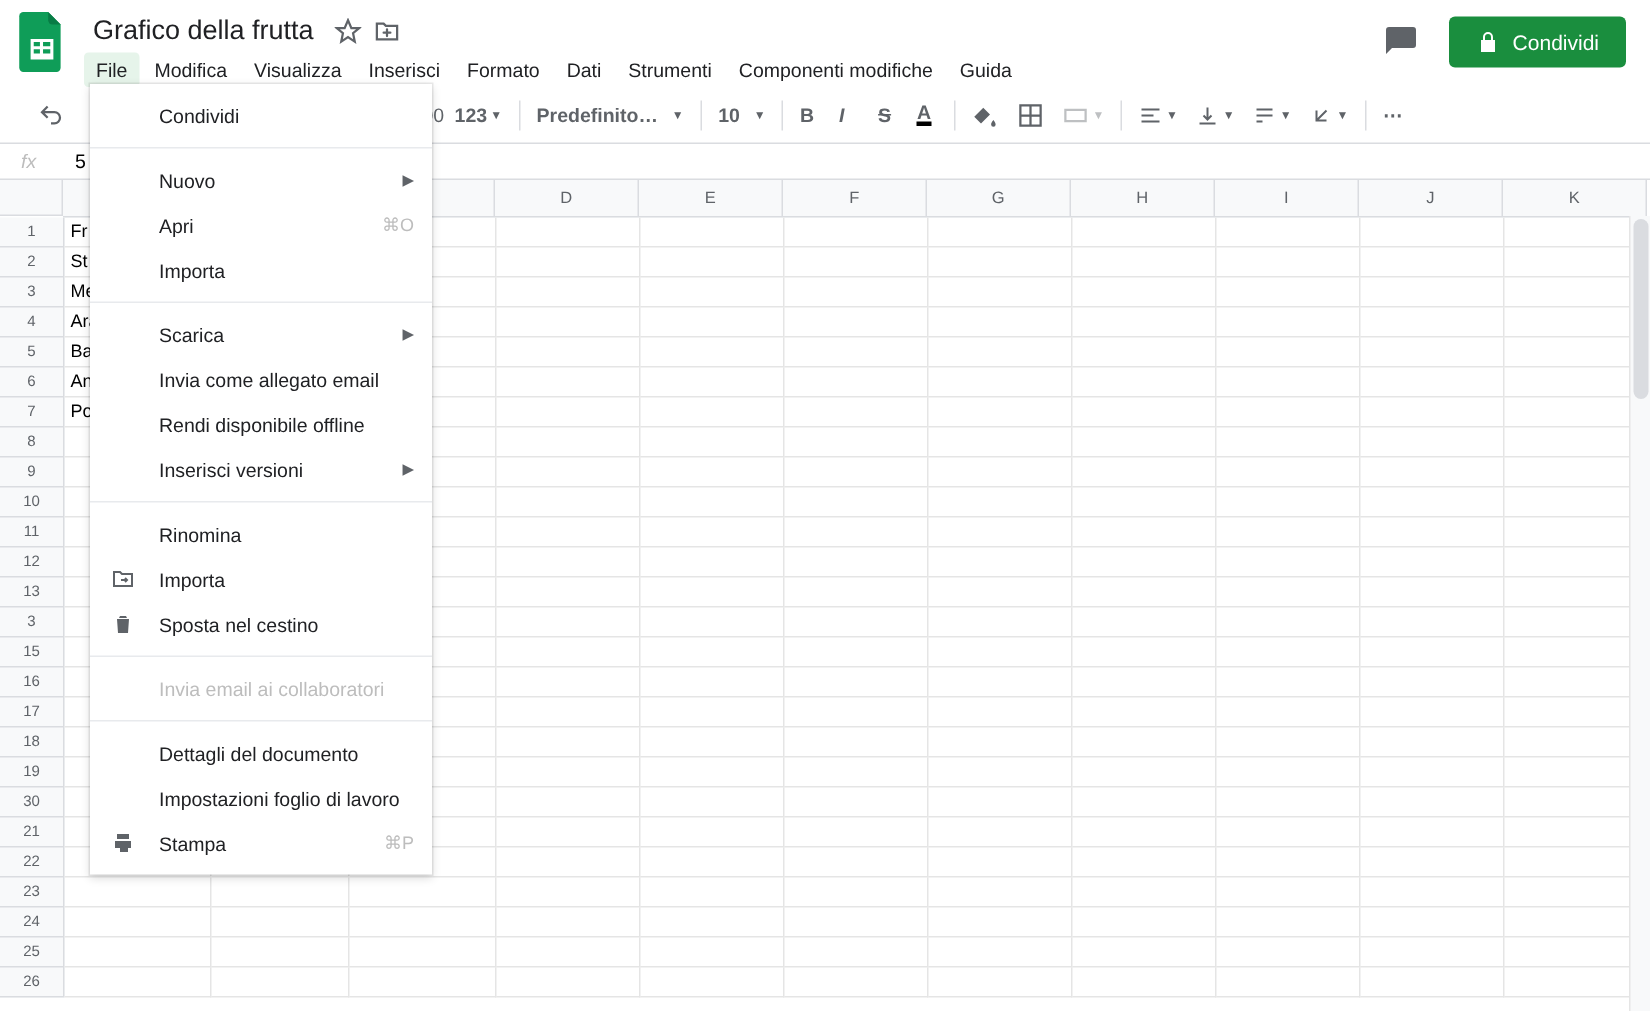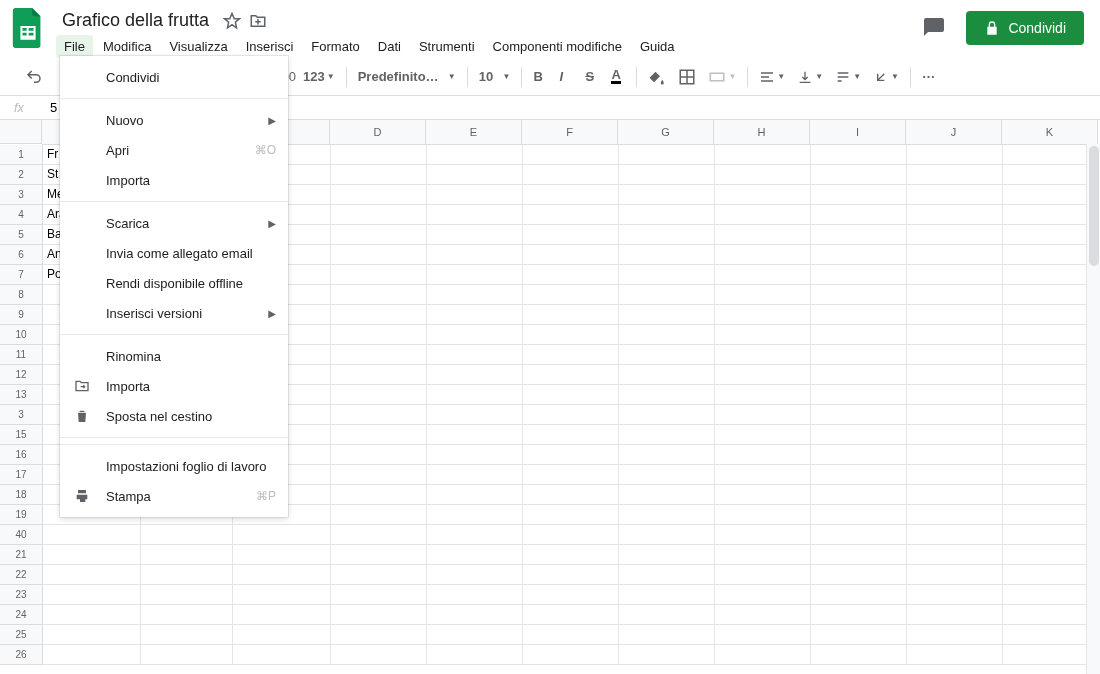--- a/index.html
+++ b/index.html
@@ -225,21 +225,21 @@
           <div class="row-header">10</div>
           <div class="row-header">11</div>
           <div class="row-header">12</div>
           <div class="row-header">13</div>
           <div class="row-header">3</div>
           <div class="row-header">15</div>
           <div class="row-header">16</div>
           <div class="row-header">17</div>
           <div class="row-header">18</div>
           <div class="row-header">19</div>
-          <div class="row-header">40</div>
+          <div class="row-header">30</div>
           <div class="row-header">21</div>
           <div class="row-header">22</div>
           <div class="row-header">23</div>
           <div class="row-header">24</div>
           <div class="row-header">25</div>
           <div class="row-header">26</div>
         </div>
       <div class="cells" id="cells">
           <div class="cell-row">
             <div class="cell" style="width: 98px;">Fr</div>
@@ -642,21 +642,29 @@
     </div>
     <div class="fm-item">
       <span class="fm-icon">
         <svg width="16" height="16" viewBox="0 0 24 24" fill="#5f6368">
           <path d="M6 7h12l-1 14H7zM9 4h6l1 2H8z"></path>
         </svg>
       </span>
       <span class="fm-label">Sposta nel cestino</span>
     </div>
     <div class="fm-sep"></div>
+    <div class="fm-item disabled">
+      <span class="fm-spacer"></span>
+      <span class="fm-label">Invia email ai collaboratori</span>
+    </div>
     <div class="fm-sep"></div>
+    <div class="fm-item">
+      <span class="fm-spacer"></span>
+      <span class="fm-label">Dettagli del documento</span>
+    </div>
     <div class="fm-item">
       <span class="fm-spacer"></span>
       <span class="fm-label">Impostazioni foglio di lavoro</span>
     </div>
     <div class="fm-item">
       <span class="fm-icon">
         <svg width="16" height="16" viewBox="0 0 24 24" fill="#5f6368">
           <path d="M6 3h12v5H6zm-2 7h16v7h-3v4H9v-4H4zm5 6h6v3H9z"></path>
         </svg>
       </span>

